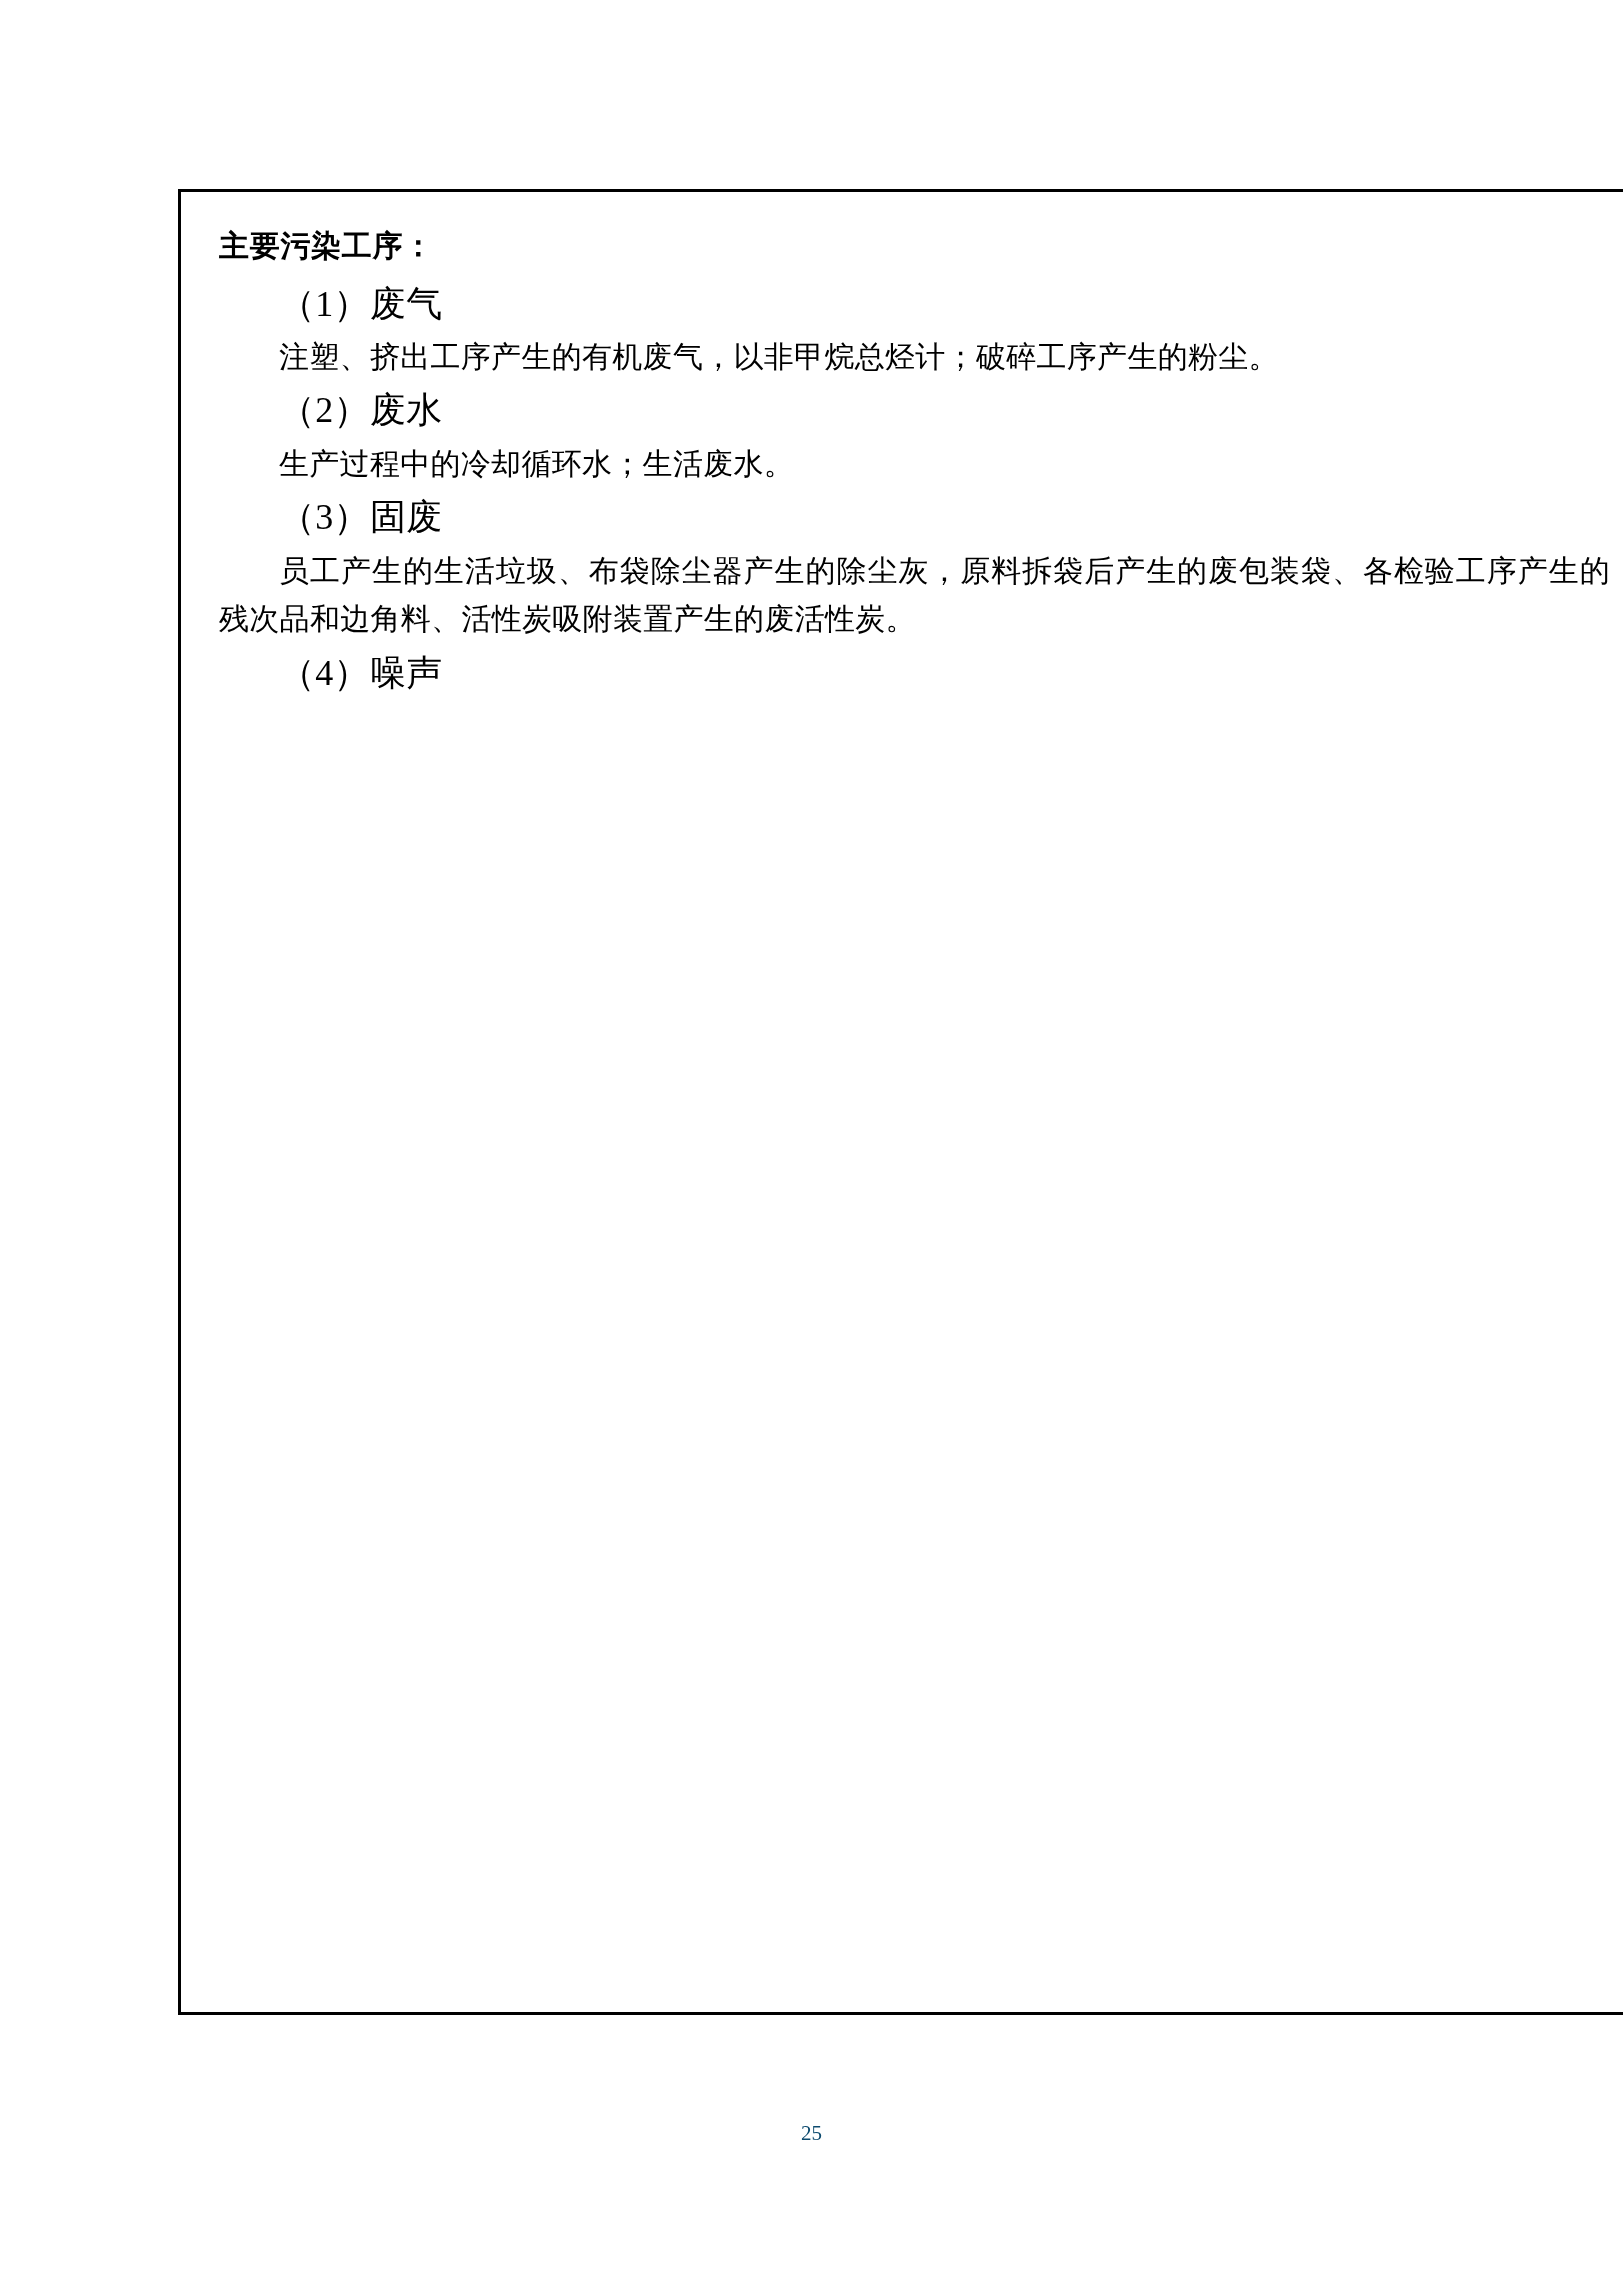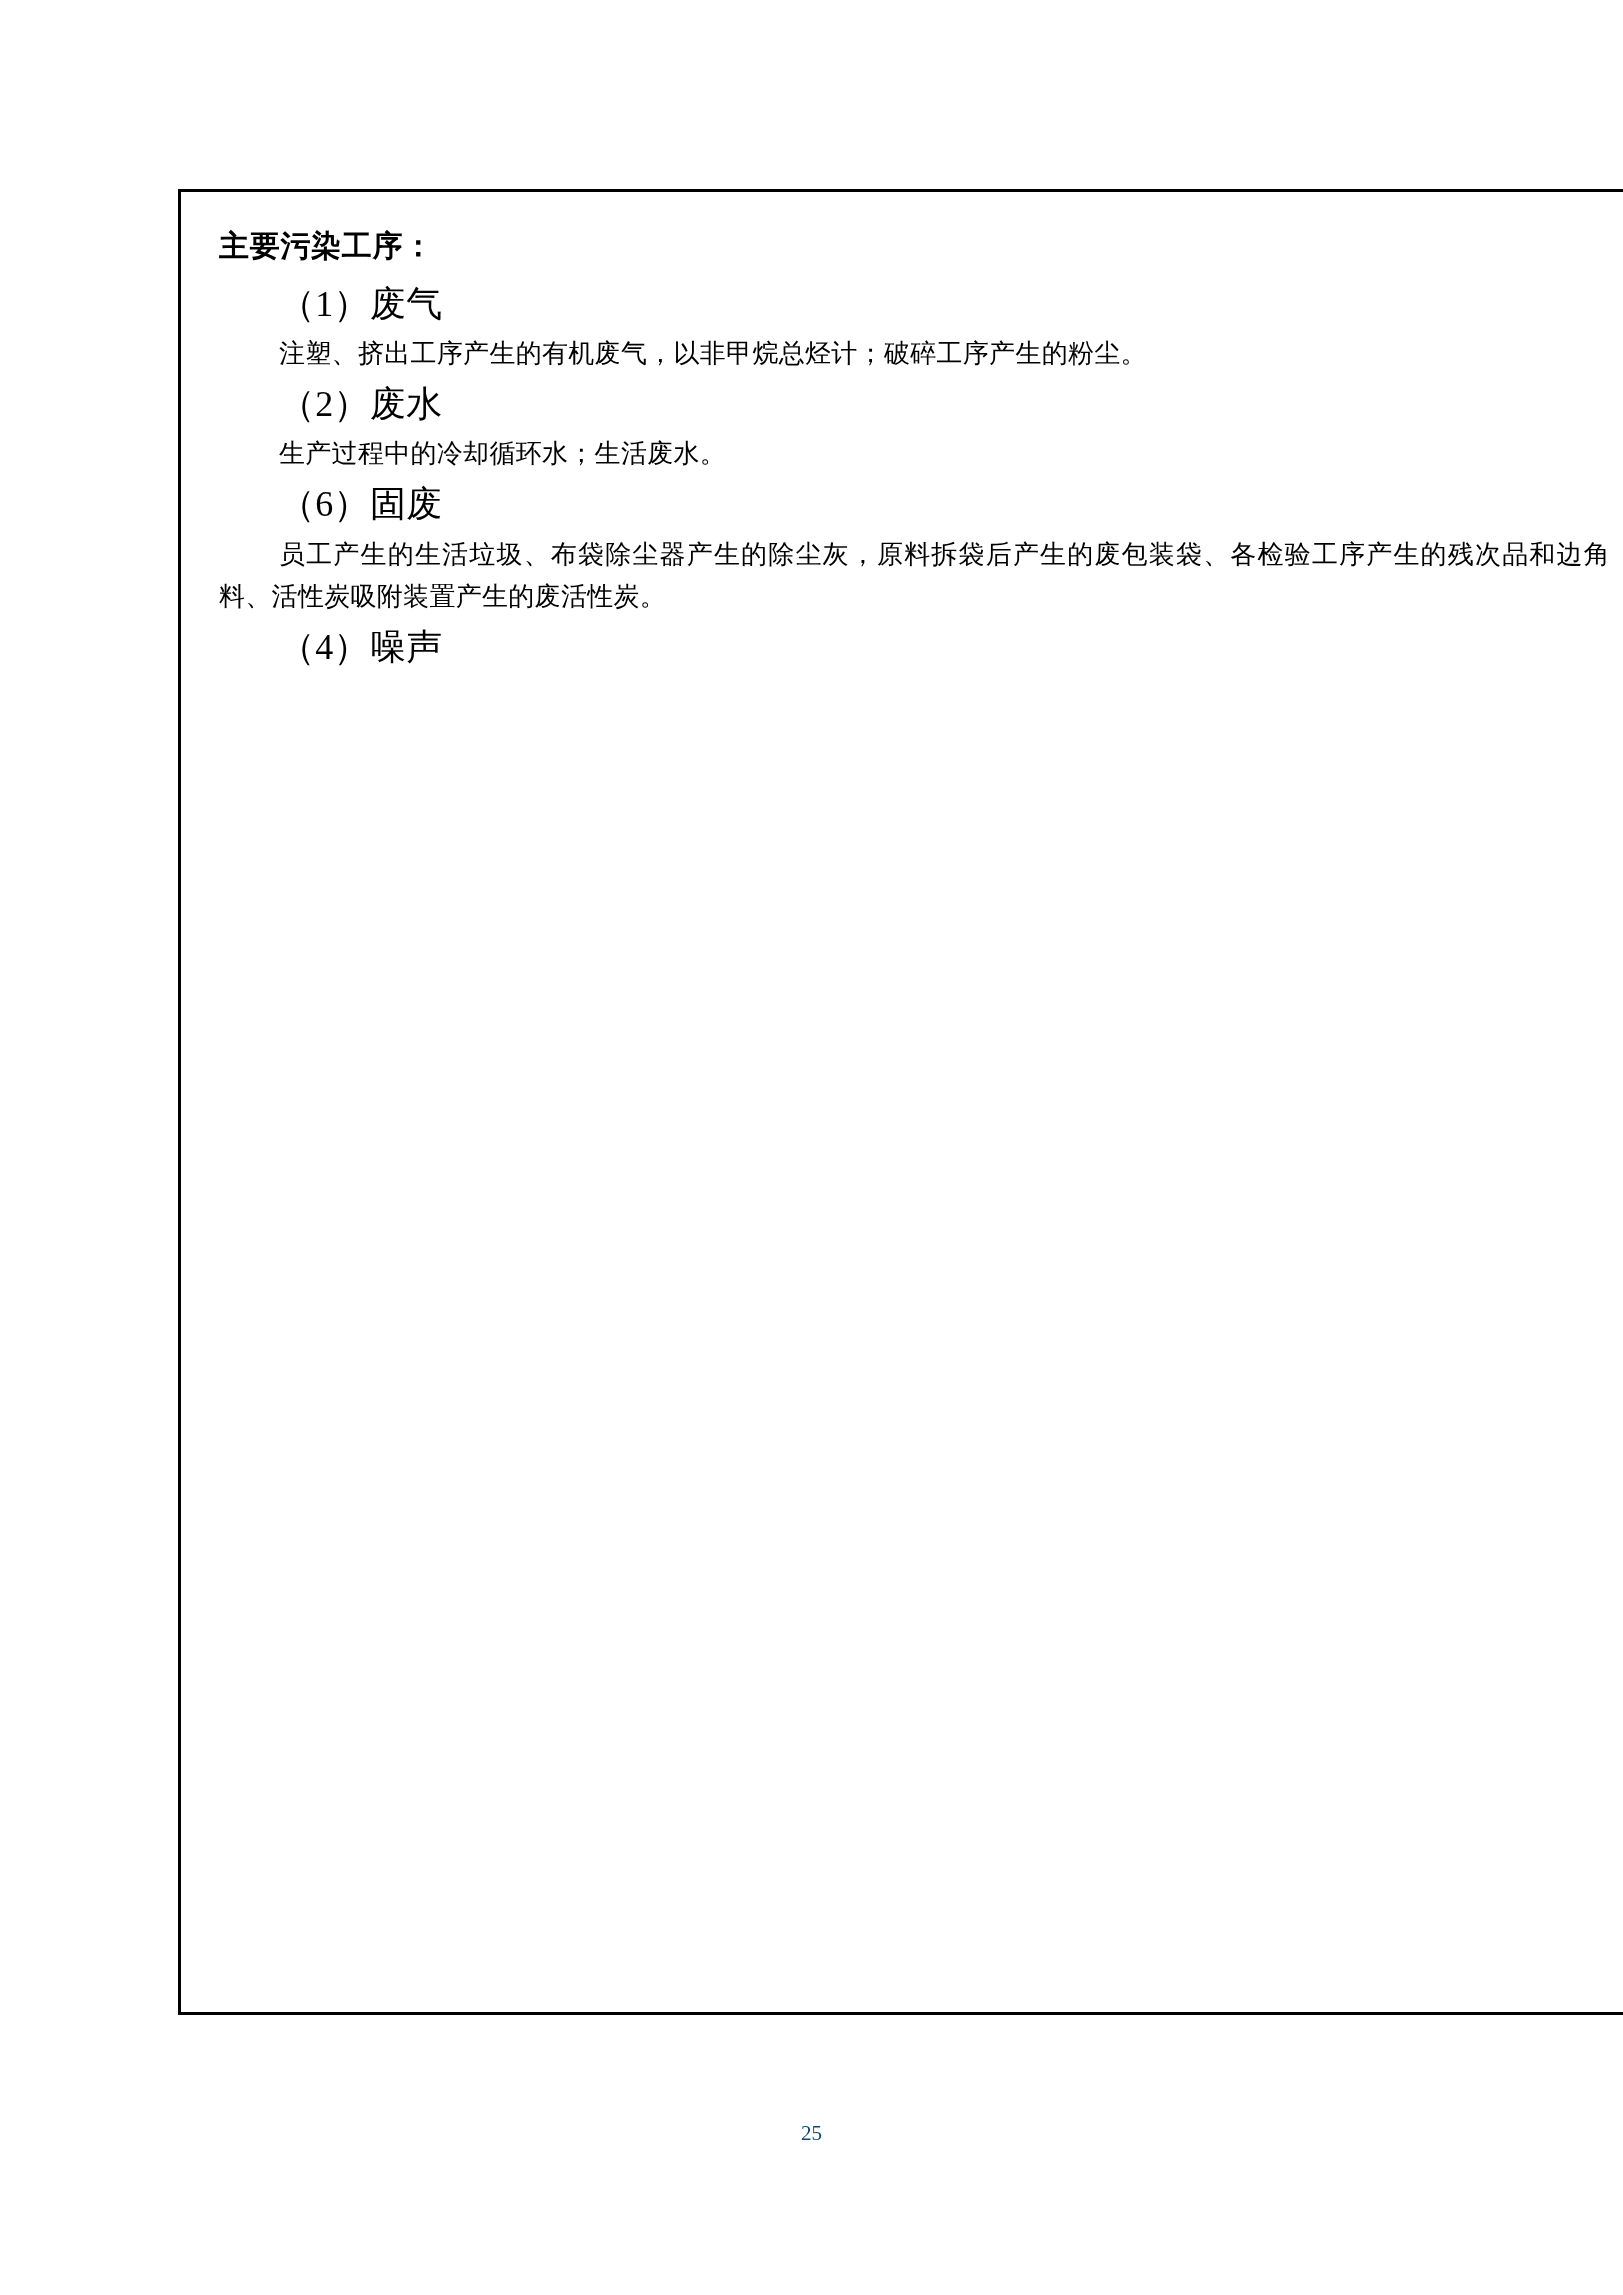--- a/index.html
+++ b/index.html
@@ -39,21 +39,21 @@
   .heading {
     font-family: "Liberation Sans", sans-serif;
     font-weight: bold;
     font-size: 30px;
     line-height: 1.5;
     letter-spacing: 0.7px;
     margin: 0 0 6.5px 0;
   }
   .para {
     font-family: "Liberation Serif", serif;
-    font-size: 26px;
+    font-size: 30px;
     line-height: 1.62;
     margin: 0;
     text-align: justify;
     text-justify: inter-character;
     letter-spacing: 0.3px;
   }
   .indent {
     text-indent: 60px;
   }
   .label-line {
@@ -84,21 +84,21 @@
     <div class="content">
 
       <p class="heading">主要污染工序：</p>
 
       <p class="label-line">（1）废气</p>
       <p class="para indent">注塑、挤出工序产生的有机废气，以非甲烷总烃计；破碎工序产生的粉尘。</p>
 
       <p class="label-line">（2）废水</p>
       <p class="para indent">生产过程中的冷却循环水；生活废水。</p>
 
-      <p class="label-line">（6）固废</p>
+      <p class="label-line">（3）固废</p>
       <p class="para indent">员工产生的生活垃圾、布袋除尘器产生的除尘灰，原料拆袋后产生的废包装袋、各检验工序产生的残次品和边角料、活性炭吸附装置产生的废活性炭。</p>
 
       <p class="label-line">（4）噪声</p>
 
     </div>
   </div>
 
   <div class="page-number">25</div>
 
 </div>

